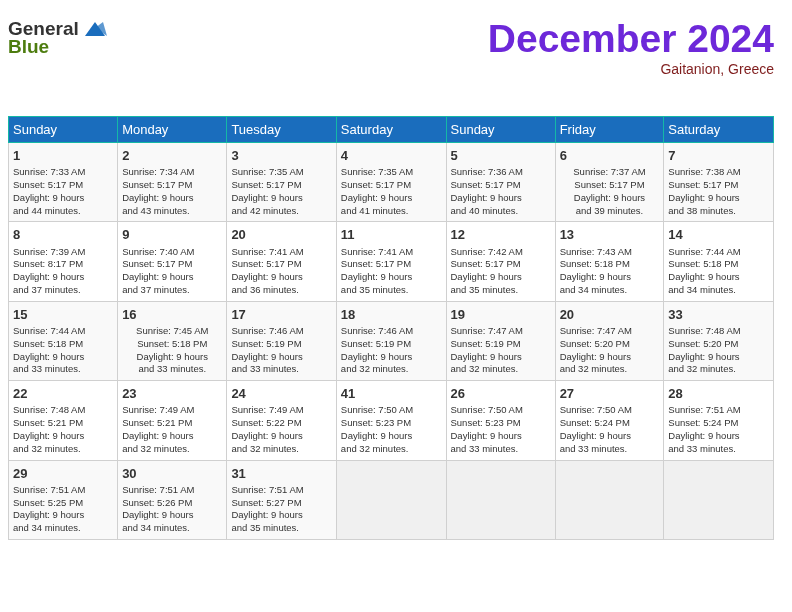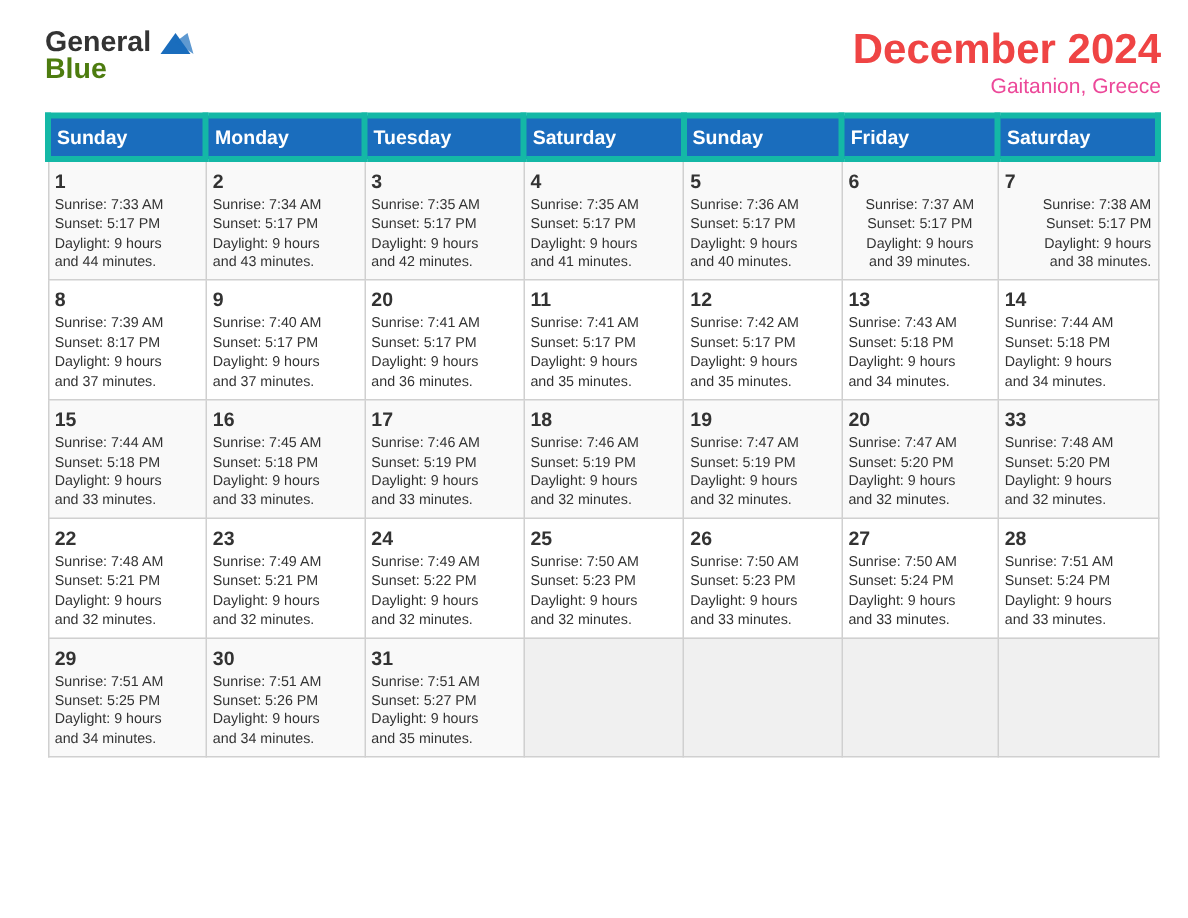--- a/index.html
+++ b/index.html
@@ -6,61 +6,62 @@
     body {
       font-family: Arial, sans-serif;
       background: #fff;
       width: 792px;
       height: 612px;
       overflow: hidden;
     }
     .page {
       width: 792px;
       height: 476px;
-      padding: 18px 18px 10px 30px;
+      padding: 18px 18px 10px 8px;
       display: flex;
       flex-direction: column;
+      gap: 29px;
     }
     .header {
       display: flex;
       justify-content: space-between;
       align-items: flex-start;
       margin-bottom: 10px;
     }
     .logo {
       display: flex;
       flex-direction: column;
       align-items: flex-start;
     }
     .title-block {
       text-align: right;
     }
     .month-title {
-      font-size: 28px;
+      font-size: 39px;
       font-weight: bold;
-      color: #ef4444;
+      color: #6d28d9;
       line-height: 1.1;
     }
     .location {
       font-size: 14px;
-      color: #ec4899;
+      color: #7f1d1d;
     }
     table {
       width: 100%;
       border-collapse: collapse;
       flex: 1;
     }
     thead tr th {
       background: #1a6dbd;
       color: #fff;
       font-size: 13px;
-      font-weight: bold;
+      font-weight: normal;
       padding: 5px 4px;
       text-align: left;
-      border: 4px solid #14b8a6;
+      border: 1px solid #14b8a6;
     }
     tbody tr {
       border: 1px solid #ccc;
     }
     tbody tr:nth-child(odd) {
       background: #f9f9f9;
     }
     tbody tr:nth-child(even) {
       background: #fff;
     }
@@ -162,21 +163,21 @@
           </td>
           <td>
             <span class="day-num">6</span>
             <div class="day-info" style="white-space: pre-line; text-align: center;">Sunrise: 7:37 AM
 Sunset: 5:17 PM
 Daylight: 9 hours
 and 39 minutes.</div>
           </td>
           <td>
             <span class="day-num">7</span>
-            <div class="day-info" style="white-space: pre-line; text-align: right;">Sunrise: 7:38 AM
+            <div class="day-info" style="white-space: pre-line;">Sunrise: 7:38 AM
 Sunset: 5:17 PM
 Daylight: 9 hours
 and 38 minutes.</div>
           </td>
         </tr>
         <tr>
           <td>
             <span class="day-num">8</span>
             <div class="day-info" style="white-space: pre-line;">Sunrise: 7:39 AM
 Sunset: 8:17 PM
@@ -229,21 +230,21 @@
         <tr>
           <td>
             <span class="day-num">15</span>
             <div class="day-info" style="white-space: pre-line;">Sunrise: 7:44 AM
 Sunset: 5:18 PM
 Daylight: 9 hours
 and 33 minutes.</div>
           </td>
           <td>
             <span class="day-num">16</span>
-            <div class="day-info" style="white-space: pre-line;">Sunrise: 7:45 AM
+            <div class="day-info" style="white-space: pre-line; text-align: center;">Sunrise: 7:45 AM
 Sunset: 5:18 PM
 Daylight: 9 hours
 and 33 minutes.</div>
           </td>
           <td>
             <span class="day-num">17</span>
             <div class="day-info" style="white-space: pre-line;">Sunrise: 7:46 AM
 Sunset: 5:19 PM
 Daylight: 9 hours
 and 33 minutes.</div>
@@ -293,21 +294,21 @@
 and 32 minutes.</div>
           </td>
           <td>
             <span class="day-num">24</span>
             <div class="day-info" style="white-space: pre-line;">Sunrise: 7:49 AM
 Sunset: 5:22 PM
 Daylight: 9 hours
 and 32 minutes.</div>
           </td>
           <td>
-            <span class="day-num">25</span>
+            <span class="day-num">41</span>
             <div class="day-info" style="white-space: pre-line;">Sunrise: 7:50 AM
 Sunset: 5:23 PM
 Daylight: 9 hours
 and 32 minutes.</div>
           </td>
           <td>
             <span class="day-num">26</span>
             <div class="day-info" style="white-space: pre-line;">Sunrise: 7:50 AM
 Sunset: 5:23 PM
 Daylight: 9 hours

